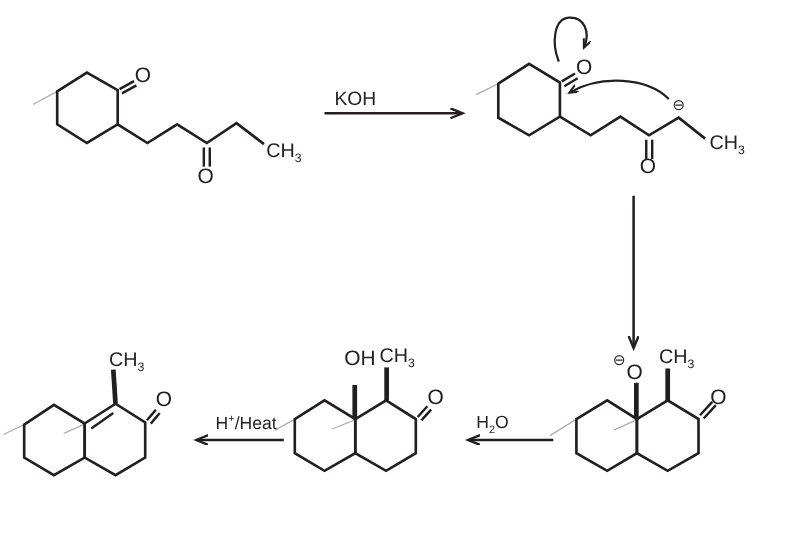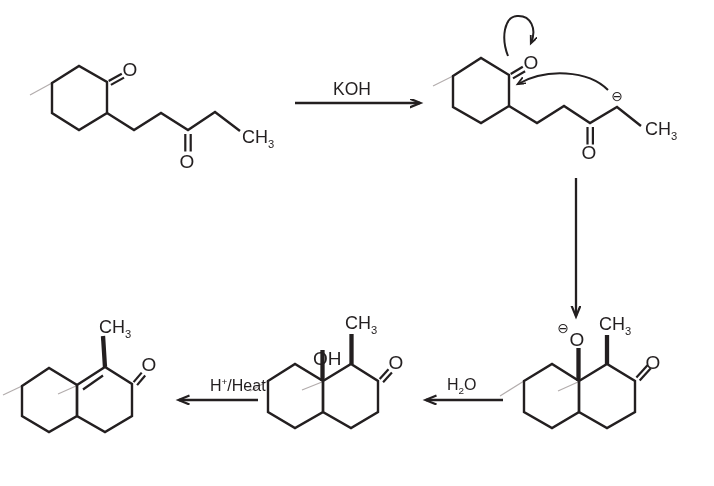--- a/index.html
+++ b/index.html
@@ -5,21 +5,21 @@
   html,body{margin:0;padding:0;background:#fff;}
   .scene{position:relative;width:714px;height:486px;background:#ffffff;overflow:hidden;
          font-family:"Liberation Sans",sans-serif;}
   .scene svg{position:absolute;left:0;top:0;}
   .lbl{position:absolute;transform:translateY(-50%);white-space:nowrap;color:#231f20;
        line-height:1;letter-spacing:0;}
   .ctr{transform:translate(-50%,-50%);}
   .f19{font-size:19px;}
   .f18{font-size:18px;}
   .f17{font-size:17.5px;}
-  .f16{font-size:16px;margin-left:14px;}
+  .f16{font-size:16px;}
   .lbl sub{font-size:62%;line-height:0;}
   .lbl sup{font-size:62%;line-height:0;}
   .chg{position:absolute;transform:translate(-50%,-50%);font-family:"DejaVu Sans",sans-serif;
        font-size:14px;color:#231f20;line-height:1;}
 </style>
 </head>
 <body>
 
 <div class="scene">
 
@@ -119,35 +119,35 @@
         <line x1="133.6" y1="382.1" x2="141.7" y2="372.6"></line>
         <line x1="137.1" y1="385.1" x2="145.2" y2="375.5"></line>
       </g>
     </g>
   </svg>
 
   <span class="lbl ctr f19" style="left:130px;top:69px">O</span>
   <span class="lbl ctr f19" style="left:187px;top:161px">O</span>
   <span class="lbl f18" style="left:242px;top:137px"><span>CH</span><sub>3</sub></span>
 
-  <span class="lbl f17" style="left:333px;top:90px">KOH</span>
+  <span class="lbl f17" style="left:304px;top:90px">KOH</span>
 
   <span class="lbl ctr f19" style="left:531px;top:62px">O</span>
   <span class="lbl ctr f19" style="left:589px;top:152px">O</span>
   <span class="chg" style="left:617px;top:96px">⊖</span>
   <span class="lbl f18" style="left:645px;top:129px"><span>CH</span><sub>3</sub></span>
 
   <span class="chg" style="left:563px;top:328px">⊖</span>
   <span class="lbl ctr f19" style="left:577px;top:339px">O</span>
   <span class="lbl f18" style="left:599px;top:324px"><span>CH</span><sub>3</sub></span>
   <span class="lbl ctr f19" style="left:653px;top:362px">O</span>
 
   <span class="lbl f16" style="left:433px;top:385px"><span>H</span><sub>2</sub><span>O</span></span>
 
-  <span class="lbl f19" style="left:313px;top:358px">OH</span>
+  <span class="lbl f19" style="left:313px;top:326px">OH</span>
   <span class="lbl f18" style="left:345px;top:323px"><span>CH</span><sub>3</sub></span>
   <span class="lbl ctr f19" style="left:396px;top:362px">O</span>
 
   <span class="lbl f16" style="left:196px;top:386px"><span>H</span><sup>+</sup><span>/Heat</span></span>
 
   <span class="lbl f18" style="left:99px;top:327px"><span>CH</span><sub>3</sub></span>
   <span class="lbl ctr f19" style="left:149px;top:364px">O</span>
 
 </div>
 

